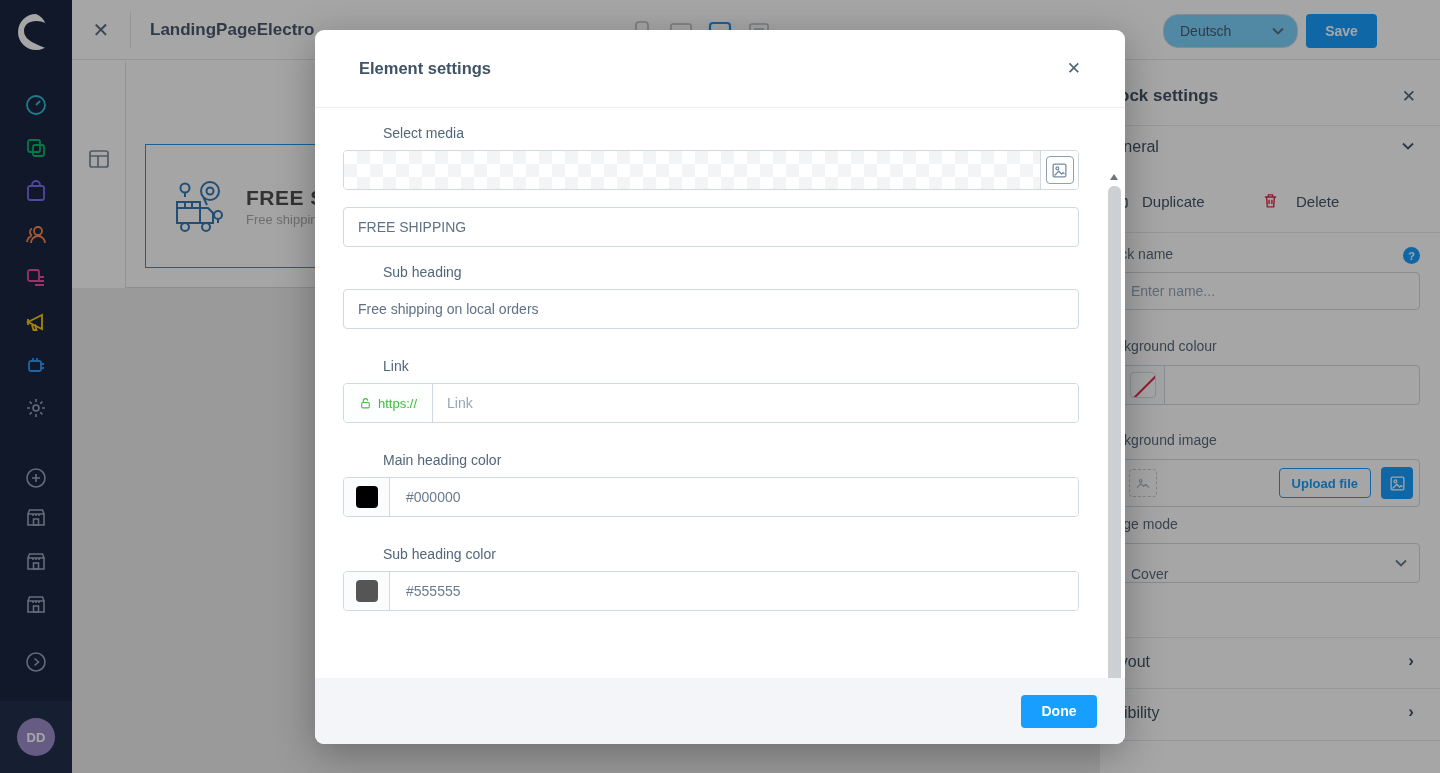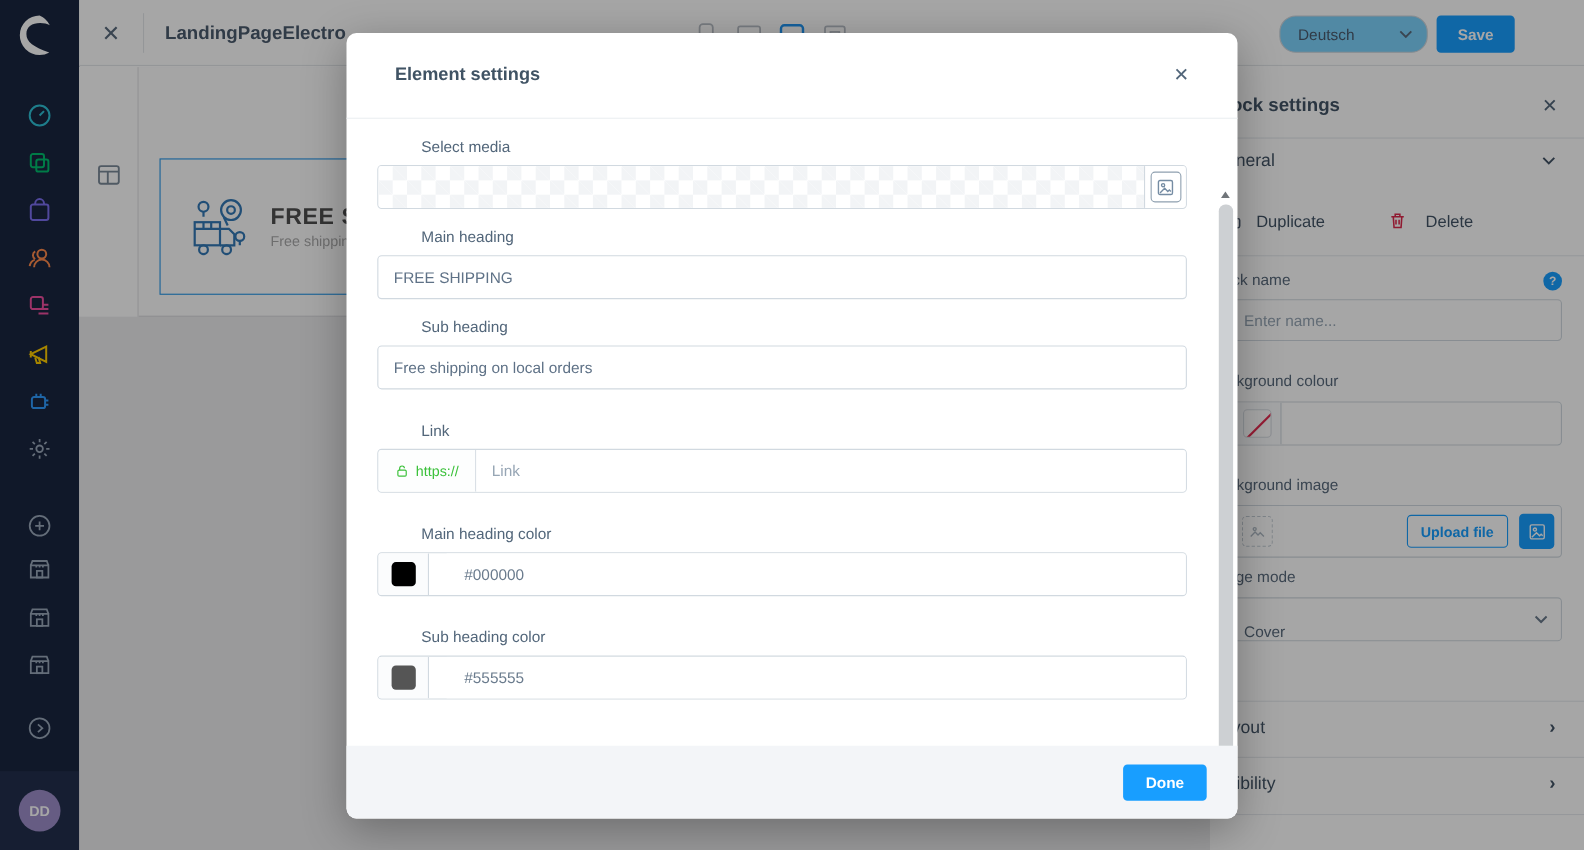--- a/index.html
+++ b/index.html
@@ -84,21 +84,21 @@
       linear-gradient(45deg,#f2f4f6 25%,transparent 25%,transparent 75%,#f2f4f6 75%),
       linear-gradient(45deg,#f2f4f6 25%,transparent 25%,transparent 75%,#f2f4f6 75%);
     background-size:26px 26px; background-position:0 0,13px 13px; background-color:#fff; }
   .media-btnzone { width:38px; border-left:1px solid #d1d9e0; background:#fff; display:flex; align-items:center; justify-content:center; }
   .media-btn { width:28px; height:28px; border:1px solid #8fa0b0; border-radius:4px; background:#fff; color:#758ca3; display:flex; align-items:center; justify-content:center; cursor:pointer; }
   .link-field { height:40px; border:1px solid #d1d9e0; border-radius:4px; display:flex; align-items:stretch; overflow:hidden; }
   .link-pfx { width:89px; flex:none; display:flex; align-items:center; justify-content:center; gap:6px; border-right:1px solid #d1d9e0; background:#fdfefe; }
   .link-proto { font-size:13px; color:#3cc13b; }
   .link-input { flex:1; border:none; outline:none; padding:0 14px; font-size:14px; color:#5f7287; font-family:inherit; }
   .link-input::placeholder { color:#97a6b5; }
-  .color-field { height:40px; border:1px solid #d1d9e0; border-radius:4px; display:flex; align-items:stretch; overflow:hidden;gap:16px; }
+  .color-field { height:40px; border:1px solid #d1d9e0; border-radius:4px; display:flex; align-items:stretch; overflow:hidden; }
   .clr-pfx { width:46px; flex:none; border-right:1px solid #d1d9e0; background:#fbfcfd; display:flex; align-items:center; justify-content:center; cursor:pointer; }
   .swatch { width:22px; height:22px; border-radius:4px; }
   .clr-input { flex:1; border:none; outline:none; padding:0 16px; font-size:14px; color:#6a7b8d; font-family:inherit; }
 
   
   .m-scroll { position:absolute; right:3px; top:64px; width:15px; height:578px; }
   .arr-up { position:absolute; left:3px; top:2px; width:0; height:0; border-left:4.5px solid transparent; border-right:4.5px solid transparent; border-bottom:6px solid #70757a; }
   .thumb { position:absolute; left:1px; top:14px; width:13px; height:548px; background:#cdd0d3; border-radius:6px; }
 
   .m-footer { height:66px; flex:none; background:#f3f5f8; border-radius:0 0 9px 9px; display:flex; align-items:center; justify-content:flex-end; padding-right:28px; }
@@ -382,21 +382,20 @@
                   <rect x="3" y="3" width="18" height="18" rx="2"></rect>
                   <circle cx="9" cy="9" r="2"></circle>
                   <path d="M5 19l6-6 4 4 2-2 2 2"></path>
                 </svg>
             </div>
           </div>
         </div>
       </div>
 
       <div class="grp tight">
-        <label class="f-label">Main heading</label>
         <input class="t-input" value="FREE SHIPPING" style="">
       </div>
 
       <div class="grp">
         <label class="f-label">Sub heading</label>
         <input class="t-input" value="Free shipping on local orders" style="">
       </div>
 
       <div class="grp">
         <label class="f-label">Link</label>

